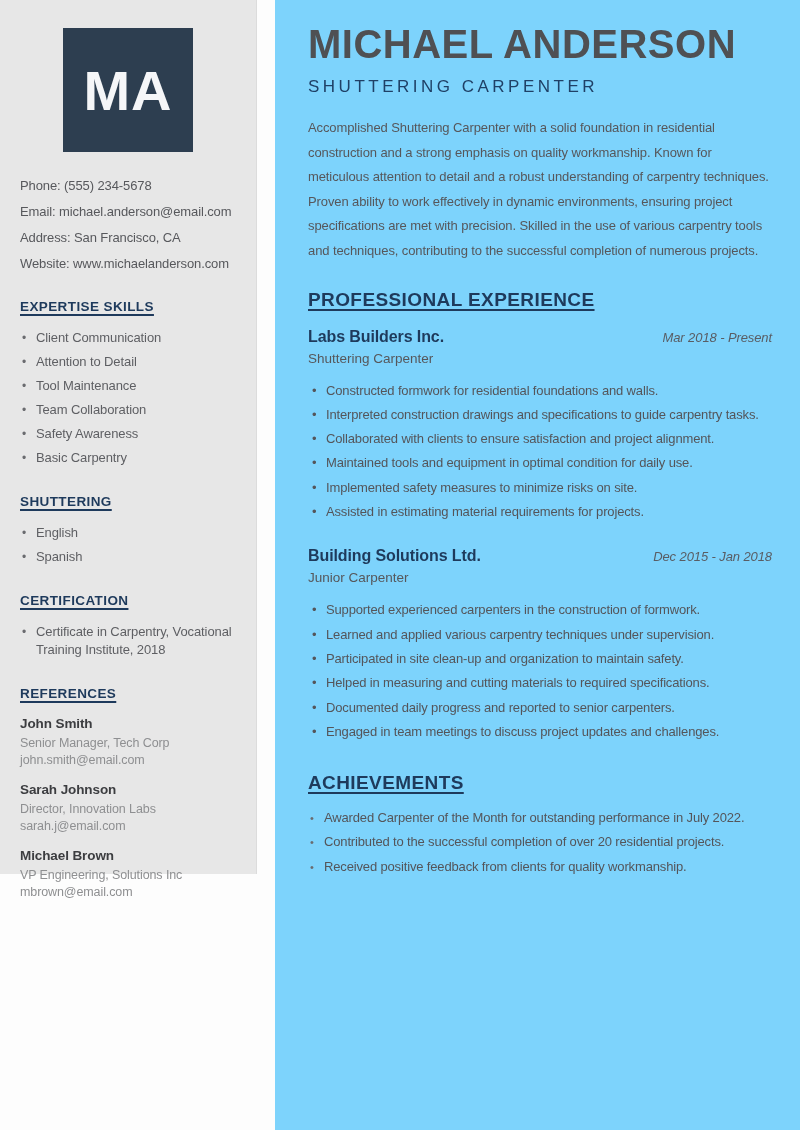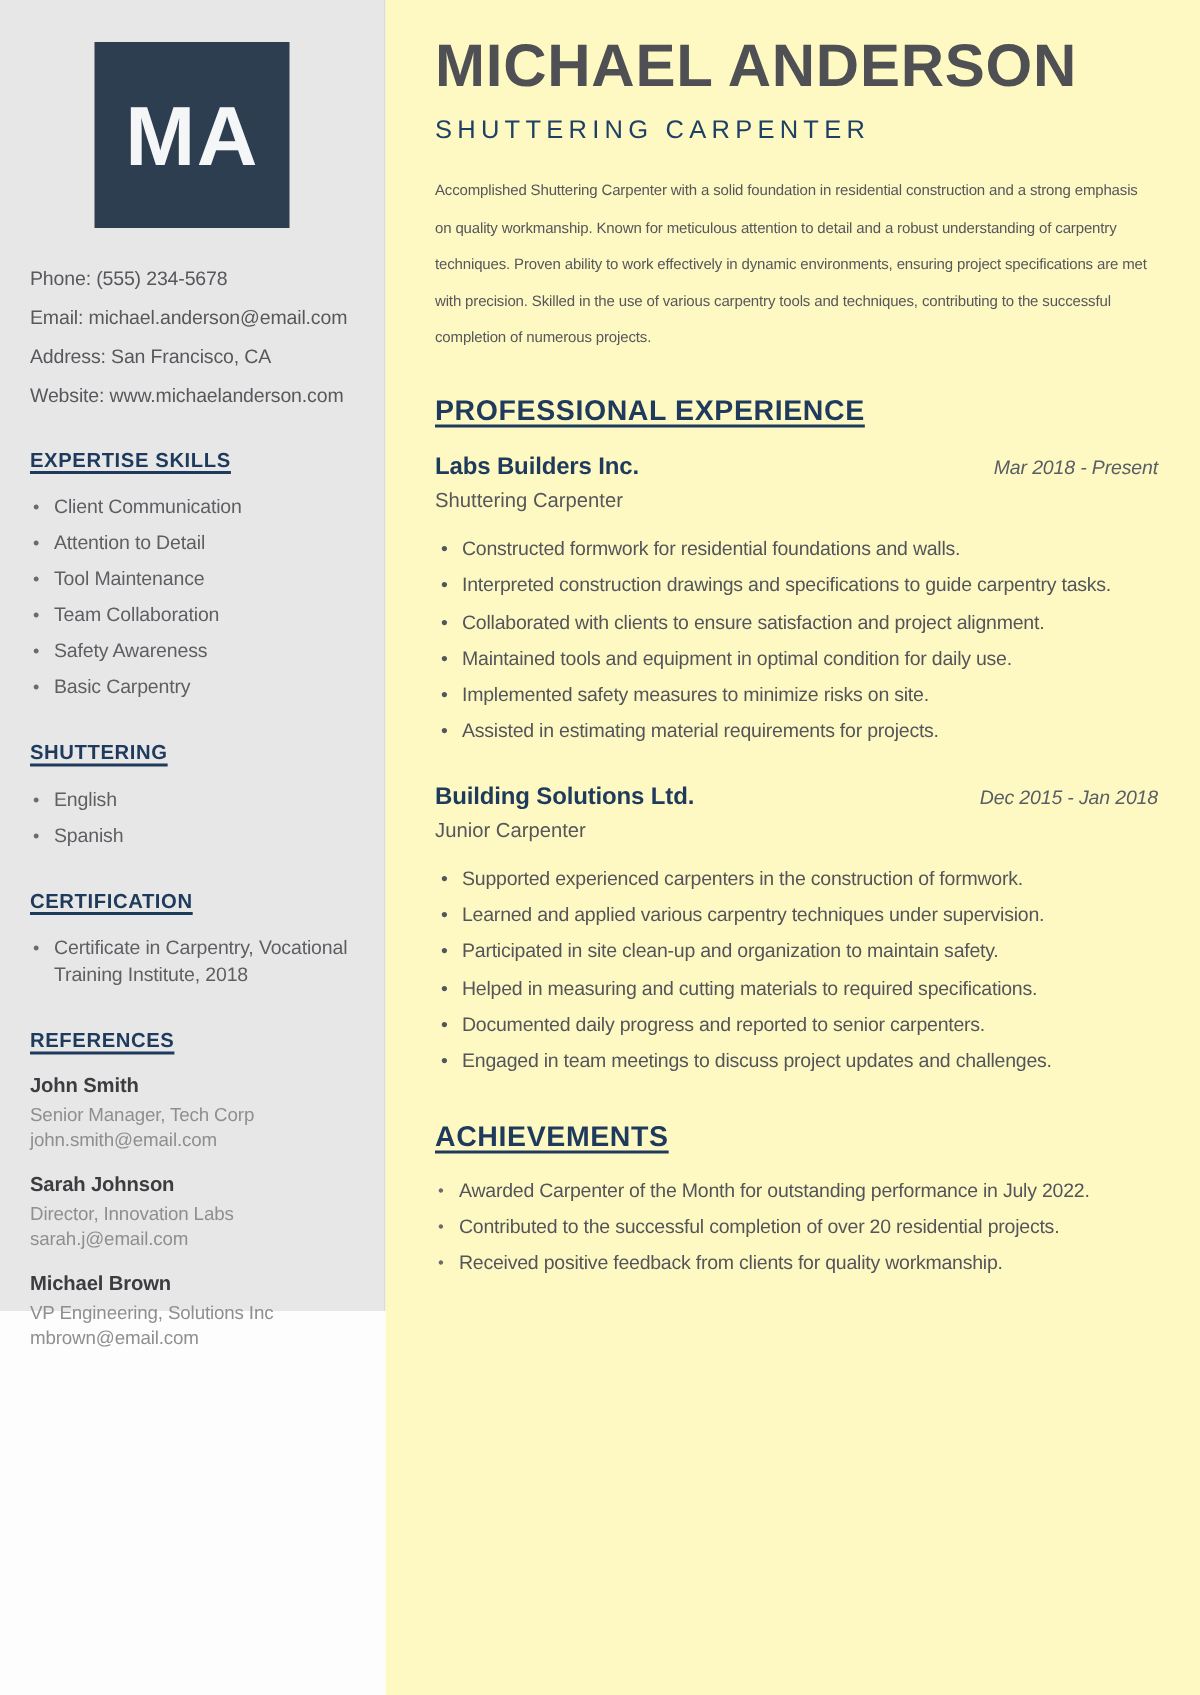--- a/index.html
+++ b/index.html
@@ -85,38 +85,39 @@
     font-size: 12.5px;
     color: #8e8f91;
     line-height: 17px;
     letter-spacing: -0.1px;
   }
 
   
   .main {
     flex: 1;
     padding: 22px 28px 20px 33px;
-    background: #fef9c3;
+    background: #7dd3fc;
+    margin-left: 18px;
   }
   .name {
     font-size: 40px;
     font-weight: bold;
     color: #4f5053;
     letter-spacing: 0.5px;
     line-height: 44px;
   }
   .job-title-line {
     font-size: 17px;
     color: #1f4066;
     letter-spacing: 3.5px;
     margin-top: 11px;
   }
   .summary {
     margin-top: 19px;
-    font-size: 10px;
+    font-size: 13px;
     line-height: 24.6px;
     color: #56575b;
     letter-spacing: -0.1px;
   }
   .main-heading {
     font-size: 19px;
     font-weight: bold;
     color: #1e3a5c;
     letter-spacing: 0.4px;
     text-decoration: underline;

